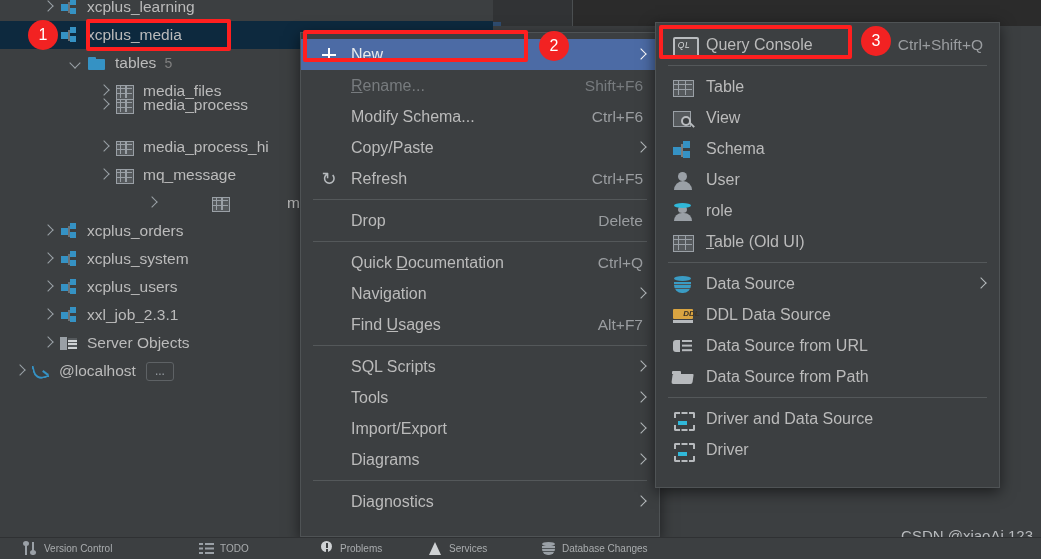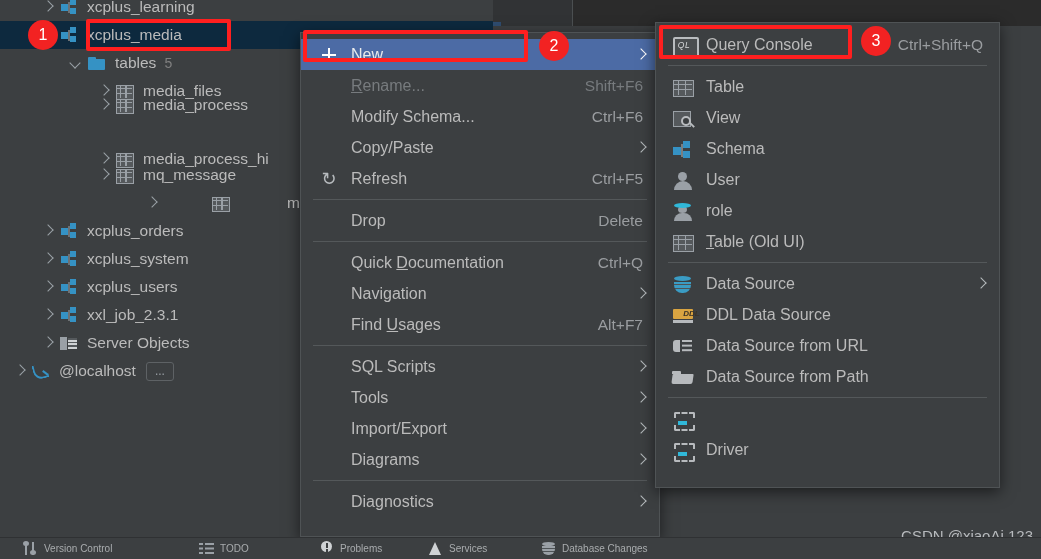--- a/index.html
+++ b/index.html
@@ -257,21 +257,21 @@
         <span class="tlabel">media_files</span>
       </div>
       <div class="trow" style="top: 91px;">
         <div style="width: 96px; flex: 0 0 96px;"></div>
         <div class="arrow"></div>
         <div class="ic ic-table">
           <i></i>
         </div>
         <span class="tlabel">media_process</span>
       </div>
-      <div class="trow" style="top: 145px;">
+      <div class="trow" style="top: 133px;">
         <div style="width: 96px; flex: 0 0 96px;"></div>
         <div class="arrow"></div>
         <div class="ic ic-table">
           <i></i>
         </div>
         <span class="tlabel">media_process_hi</span>
       </div>
       <div class="trow" style="top: 161px;">
         <div style="width: 96px; flex: 0 0 96px;"></div>
         <div class="arrow"></div>
@@ -473,20 +473,21 @@
         <div class="mico i-url"><i></i></div>
         <span class="mtext">Data Source from URL</span>
       </div>
       <div class="mitem">
         <div class="mico i-path"><i></i></div>
         <span class="mtext">Data Source from Path</span>
       </div>
       <div class="msep"></div>
       <div class="mitem">
         <div class="mico i-driver"><i></i></div>
+        <span class="mtext">Driver and Data Source</span>
       </div>
       <div class="mitem">
         <div class="mico i-driver"><i></i></div>
         <span class="mtext">Driver</span>
       </div>
     </div>
 
   <div class="redbox" style="left:86px; top:19px; width:145px; height:32px;"></div>
   <div class="redbox" style="left:303px; top:30px; width:225px; height:32px;"></div>
   <div class="redbox" style="left:659px; top:25px; width:193px; height:34px;"></div>

